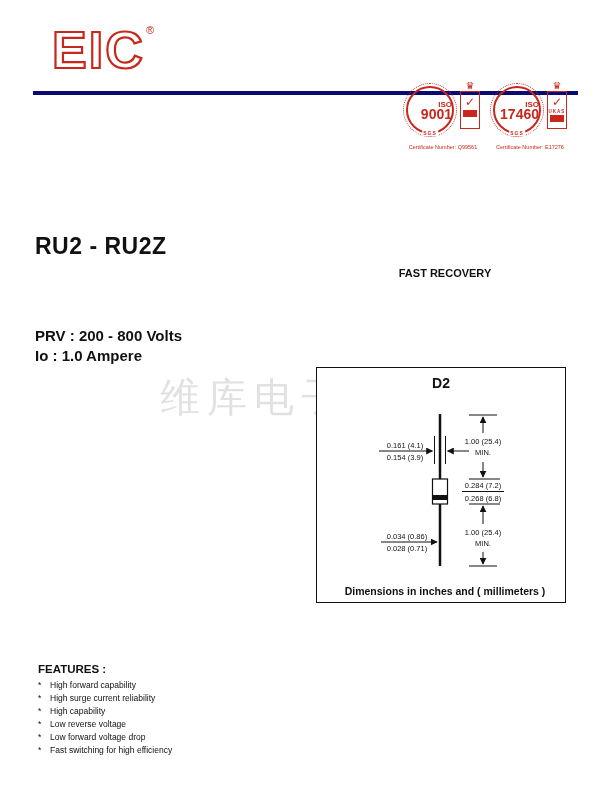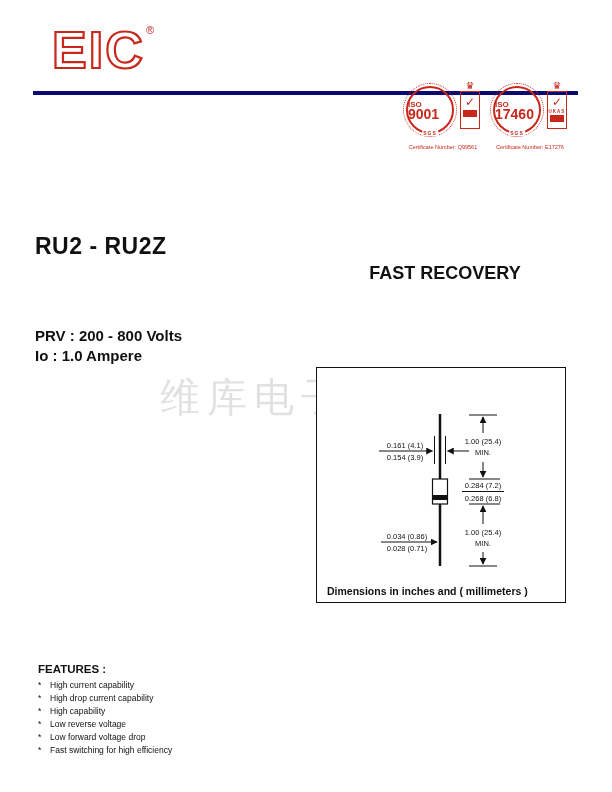--- a/index.html
+++ b/index.html
@@ -8,21 +8,21 @@
     font-family:"Liberation Sans",sans-serif;color:#111;overflow:hidden;
   }
   
   .logo{position:absolute;left:50px;top:20px;}
   .badges{position:absolute;left:406px;top:13px;display:flex;gap:13px;}
   .badge{width:74px;position:relative;}
   .badge-top{display:flex;align-items:center;height:58px;}
   .badge-circle{
     width:44px;height:44px;border:2px solid var(--accent-red,#c8281c);border-radius:50%;
     outline:1px dotted var(--accent-red,#c8281c);outline-offset:2px;
-    display:flex;flex-direction:column;align-items:flex-start;justify-content:center;
+    display:flex;flex-direction:column;align-items:flex-end;justify-content:center;
     color:var(--accent-red,#c8281c);font-weight:bold;position:relative;flex:0 0 auto;
   }
   .iso-l1{font-size:8px;line-height:8px;}
   .iso-l2{font-size:14px;line-height:10px;}
   .sgs{position:absolute;bottom:-4px;left:50%;transform:translateX(-50%);
     background:#fff;font-size:5px;letter-spacing:1px;padding:0 1px;color:var(--accent-red,#c8281c);}
   .badge-rect{
     width:20px;height:36px;border:1.5px solid var(--accent-red,#c8281c);margin-left:6px;
     position:relative;display:flex;flex-direction:column;align-items:center;justify-content:flex-start;
     color:var(--accent-red,#c8281c);
@@ -30,26 +30,26 @@
   .crown{position:absolute;top:-11px;left:50%;transform:translateX(-50%);
     font-family:"DejaVu Sans",sans-serif;font-size:10px;line-height:10px;background:#fff;padding:0 1px;}
   .check{font-family:"DejaVu Sans",sans-serif;font-size:12px;font-weight:bold;line-height:14px;margin-top:3px;}
   .side-label{font-size:4.5px;letter-spacing:1px;font-weight:bold;line-height:5px;}
   .red-block{width:14px;height:7px;background:var(--accent-red,#c8281c);margin-top:1px;}
   .cert{margin-top:5px;font-size:5.5px;color:var(--accent-red,#c8281c);white-space:nowrap;text-align:center;width:100%;}
   .rule{position:absolute;left:33px;top:91px;width:545px;height:4px;background:var(--rule-navy,#0a0a72);}
   
   .part-title{position:absolute;left:35px;top:96px;font-size:23px;font-weight:bold;letter-spacing:.5px;}
   .subtitle{position:absolute;left:330px;top:99px;width:230px;text-align:center;
-    font-size:18px;font-weight:bold;line-height:20px;}
+    font-size:11px;font-weight:bold;line-height:20px;}
   .prv-block{position:absolute;left:35px;top:142px;font-size:15px;font-weight:bold;line-height:20px;}
   
   .pkgbox{position:absolute;left:316px;top:143px;width:248px;height:234px;border:1.5px solid #111;background:#fff;}
   .pkg-name{position:absolute;top:7px;left:0;width:100%;text-align:center;font-size:14px;font-weight:bold;}
-  .pkg-caption{position:absolute;bottom:5px;left:10px;width:100%;font-size:10.5px;font-weight:bold;}
+  .pkg-caption{position:absolute;bottom:5px;left:4px;width:100%;text-align:center;font-size:10.5px;font-weight:bold;}
   .pkg-svg{position:absolute;left:0;top:0;}
   .pkg-svg text{font-family:"Liberation Sans",sans-serif;font-size:7.5px;fill:#111;}
   
   .sec{position:absolute;left:38px;}
   .sec-h{font-size:11.5px;font-weight:bold;margin-bottom:4px;}
   .li{font-size:8.5px;line-height:13px;display:flex;}
   .star{width:12px;flex:0 0 auto;}
   
   .watermark{position:absolute;left:160px;top:370px;font-size:40px;letter-spacing:7px;
     color:#c4c4c4;opacity:.5;z-index:0;font-family:"DejaVu Sans",sans-serif;}
@@ -149,32 +149,33 @@
       <line x1="166" y1="156" x2="166" y2="138" stroke="#111" stroke-width="1" marker-end="url(#ah)"></line>
       <line x1="166" y1="184" x2="166" y2="196" stroke="#111" stroke-width="1" marker-end="url(#ah)"></line>
       <line x1="152" y1="198" x2="180" y2="198" stroke="#111" stroke-width="1"></line>
       <text x="166" y="167" text-anchor="middle">1.00 (25.4)</text>
       <text x="166" y="178" text-anchor="middle">MIN.</text>
 
       <line x1="64" y1="174" x2="120" y2="174" stroke="#111" stroke-width="1" marker-end="url(#ah)"></line>
       <text x="90" y="171" text-anchor="middle">0.034 (0.86)</text>
       <text x="90" y="183" text-anchor="middle">0.028 (0.71)</text>
     </svg>
+    <div class="pkg-name">D2</div>
     <div class="pkg-caption">Dimensions in inches and ( millimeters )</div>
   </div>
 
   <div class="sec z" style="top:203px;">
     <div class="sec-h">FEATURES :</div>
     <div class="li">
         <span class="star">*</span>
-        <span>High current capability</span>
+        <span>High forward capability</span>
       </div>
     <div class="li">
         <span class="star">*</span>
-        <span>High drop current capability</span>
+        <span>High surge current reliability</span>
       </div>
     <div class="li">
         <span class="star">*</span>
         <span>High capability</span>
       </div>
     <div class="li">
         <span class="star">*</span>
         <span>Low reverse voltage</span>
       </div>
     <div class="li">

